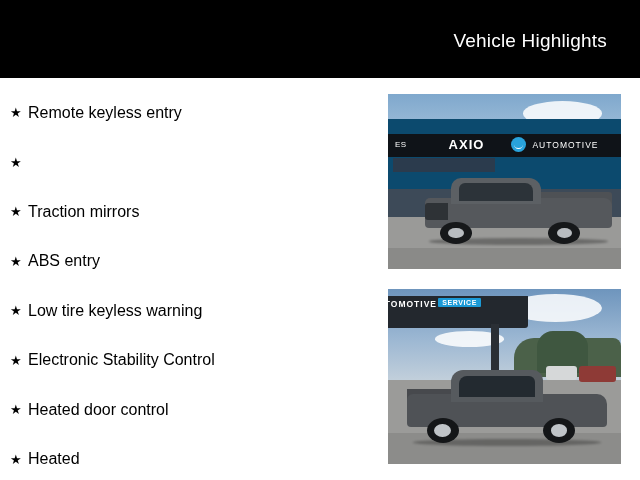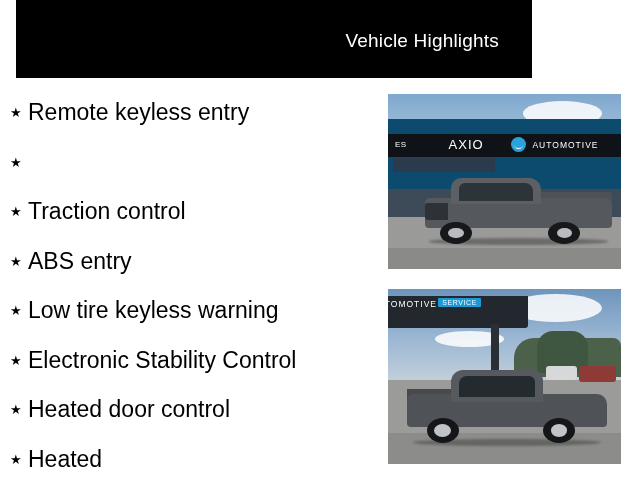--- a/index.html
+++ b/index.html
@@ -14,23 +14,23 @@
     overflow: hidden;
   }
   .slide {
     position: relative;
     width: 640px;
     height: 480px;
     background: #ffffff;
   }
   .header-bar {
     position: absolute;
-    left: 16px;
+    left: 0;
     top: 0;
-    width: 516px;
+    width: 640px;
     height: 78px;
     background: #000000;
   }
   .header-title {
     position: absolute;
     right: 33px;
     top: 30px;
     color: #ffffff;
     font-size: 19px;
     letter-spacing: 0.2px;
@@ -50,40 +50,41 @@
   }
   .bullet-icon {
     width: 18px;
     font-size: 13px;
     color: #000000;
     line-height: 1;
     text-align: left;
     flex: 0 0 18px;
   }
   .feature-label {
-    font-size: 23px;
+    font-size: 16px;
     color: #000000;
     white-space: nowrap;
   }
   .photo {
     position: absolute;
     background: #3d4a58;
     overflow: hidden;
   }
   .photo-top {
     left: 388px;
     top: 94px;
     width: 233px;
     height: 175px;
   }
   .photo-bottom {
     left: 388px;
     top: 289px;
     width: 233px;
     height: 175px;
+    font-weight: bold;
   }
   
   .sky1 {
     position: absolute;
     left: 0; top: 0; width: 100%; height: 52%;
     background: linear-gradient(180deg, #7fa8cd 0%, #a8c4dc 55%, #cfd9e2 100%);
   }
   .cloud {
     position: absolute;
     background: rgba(255,255,255,0.85);
@@ -100,21 +101,21 @@
     left: 0; top: 22%;
     width: 100%; height: 33%;
     background: #0f1318;
   }
   .brand-text {
     position: absolute;
     left: 26%;
     top: 27%;
     color: #ffffff;
     font-size: 13px;
-    font-weight: normal;
+    font-weight: bold;
     letter-spacing: 1px;
   }
   .brand-sub {
     position: absolute;
     left: 62%;
     top: 30%;
     color: #ffffff;
     font-size: 8.5px;
     letter-spacing: 1px;
     text-align: center;
@@ -384,21 +385,21 @@
       <span class="bullet-icon">★</span>
       <span class="feature-label">Remote keyless entry</span>
     </div>
 
     <div class="feature-row">
       <span class="bullet-icon">★</span>
     </div>
 
     <div class="feature-row">
       <span class="bullet-icon">★</span>
-      <span class="feature-label">Traction control</span>
+      <span class="feature-label">Traction mirrors</span>
     </div>
 
     <div class="feature-row">
       <span class="bullet-icon">★</span>
       <span class="feature-label">ABS entry</span>
     </div>
 
     <div class="feature-row">
       <span class="bullet-icon">★</span>
       <span class="feature-label">Low tire keyless warning</span>

